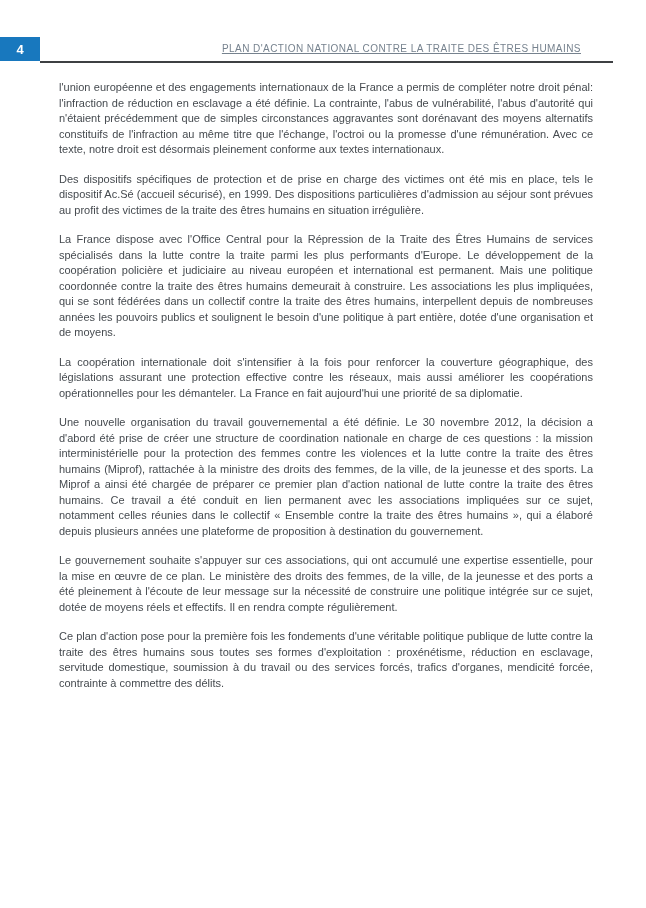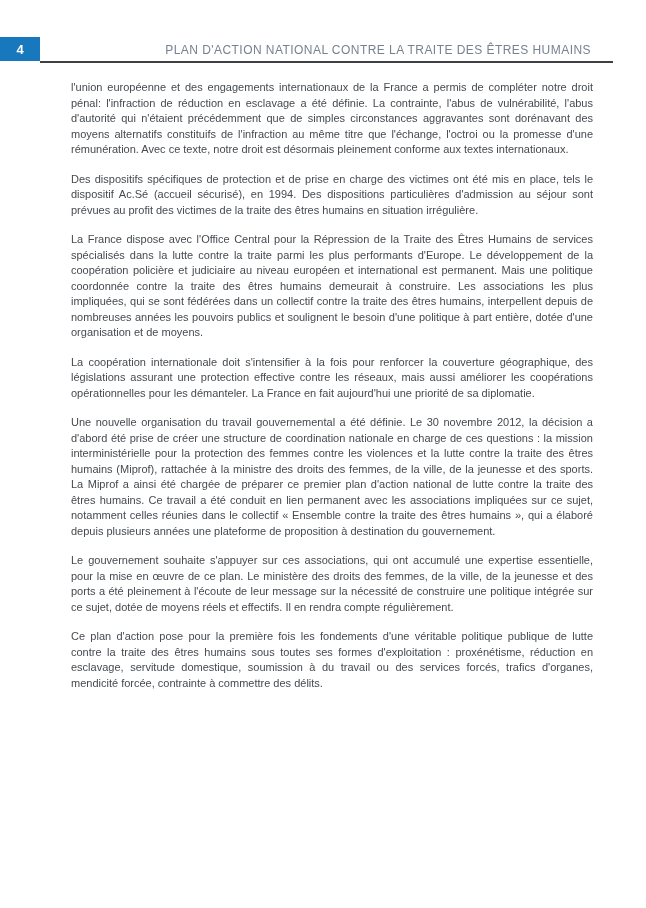--- a/index.html
+++ b/index.html
@@ -29,26 +29,27 @@
     font-size: 13px;
     font-weight: bold;
     display: flex;
     align-items: center;
     justify-content: center;
   }
 
   .running-header {
     position: absolute;
     top: 43px;
-    right: 55px;
-    font-size: 12px;
+    right: 65px;
+    font-size: 10px;
     letter-spacing: 0.45px;
     color: #76828e;
     text-transform: uppercase;
     white-space: nowrap;
+    text-decoration: underline;
   }
 
   .header-rule {
     position: absolute;
     left: 40px;
     top: 61px;
     width: 573px;
     height: 2px;
     background: #3e4043;
   }
@@ -60,39 +61,38 @@
     top: 80px;
     width: 534px;
     color: #454a4f;
     font-size: 11px;
     line-height: 15.5px;
     text-align: justify;
   }
 
   .document-body p {
     margin-bottom: 14px;
-    margin-left: 12px;
   }
 </style>
 </head>
 <body>
 
 <div class="page">
 
   <header>
     <div class="page-number-badge">
       <span>4</span>
     </div>
     <div class="running-header">PLAN D'ACTION NATIONAL CONTRE LA TRAITE DES ÊTRES HUMAINS</div>
     <div class="header-rule"></div>
   </header>
 
   <main class="document-body">
     <p>l'union européenne et des engagements internationaux de la France a permis de compléter notre droit pénal: l'infraction de réduction en esclavage a été définie. La contrainte, l'abus de vulnérabilité, l'abus d'autorité qui n'étaient précédemment que de simples circonstances aggravantes sont dorénavant des moyens alternatifs constituifs de l'infraction au même titre que l'échange, l'octroi ou la promesse d'une rémunération. Avec ce texte, notre droit est désormais pleinement conforme aux textes internationaux.</p>
-    <p>Des dispositifs spécifiques de protection et de prise en charge des victimes ont été mis en place, tels le dispositif Ac.Sé (accueil sécurisé), en 1994. Des dispositions particulières d'admission au séjour sont prévues au profit des victimes de la traite des êtres humains en situation irrégulière.</p>
+    <p>Des dispositifs spécifiques de protection et de prise en charge des victimes ont été mis en place, tels le dispositif Ac.Sé (accueil sécurisé), en 1999. Des dispositions particulières d'admission au séjour sont prévues au profit des victimes de la traite des êtres humains en situation irrégulière.</p>
     <p>La France dispose avec l'Office Central pour la Répression de la Traite des Êtres Humains de services spécialisés dans la lutte contre la traite parmi les plus performants d'Europe. Le développement de la coopération policière et judiciaire au niveau européen et international est permanent. Mais une politique coordonnée contre la traite des êtres humains demeurait à construire. Les associations les plus impliquées, qui se sont fédérées dans un collectif contre la traite des êtres humains, interpellent depuis de nombreuses années les pouvoirs publics et soulignent le besoin d'une politique à part entière, dotée d'une organisation et de moyens.</p>
     <p>La coopération internationale doit s'intensifier à la fois pour renforcer la couverture géographique, des législations assurant une protection effective contre les réseaux, mais aussi améliorer les coopérations opérationnelles pour les démanteler. La France en fait aujourd'hui une priorité de sa diplomatie.</p>
     <p>Une nouvelle organisation du travail gouvernemental a été définie. Le 30 novembre 2012, la décision a d'abord été prise de créer une structure de coordination nationale en charge de ces questions : la mission interministérielle pour la protection des femmes contre les violences et la lutte contre la traite des êtres humains (Miprof), rattachée à la ministre des droits des femmes, de la ville, de la jeunesse et des sports. La Miprof a ainsi été chargée de préparer ce premier plan d'action national de lutte contre la traite des êtres humains. Ce travail a été conduit en lien permanent avec les associations impliquées sur ce sujet, notamment celles réunies dans le collectif « Ensemble contre la traite des êtres humains », qui a élaboré depuis plusieurs années une plateforme de proposition à destination du gouvernement.</p>
     <p>Le gouvernement souhaite s'appuyer sur ces associations, qui ont accumulé une expertise essentielle, pour la mise en œuvre de ce plan. Le ministère des droits des femmes, de la ville, de la jeunesse et des ports a été pleinement à l'écoute de leur message sur la nécessité de construire une politique intégrée sur ce sujet, dotée de moyens réels et effectifs. Il en rendra compte régulièrement.</p>
     <p>Ce plan d'action pose pour la première fois les fondements d'une véritable politique publique de lutte contre la traite des êtres humains sous toutes ses formes d'exploitation : proxénétisme, réduction en esclavage, servitude domestique, soumission à du travail ou des services forcés, trafics d'organes, mendicité forcée, contrainte à commettre des délits.</p>
   </main>
 
 </div>
 
 </body></html>

